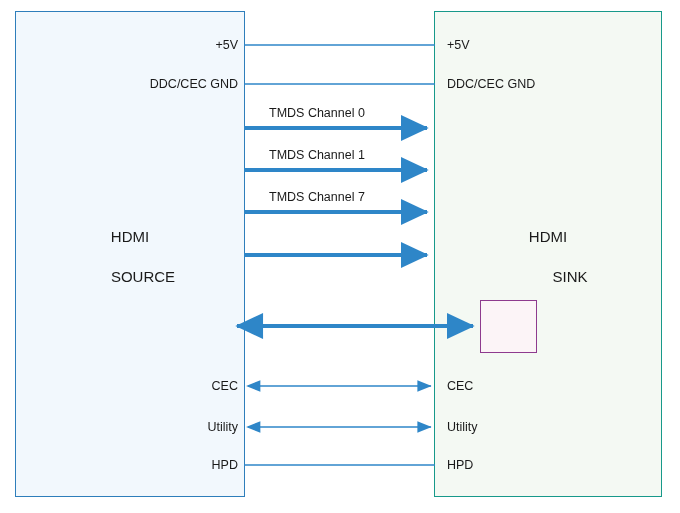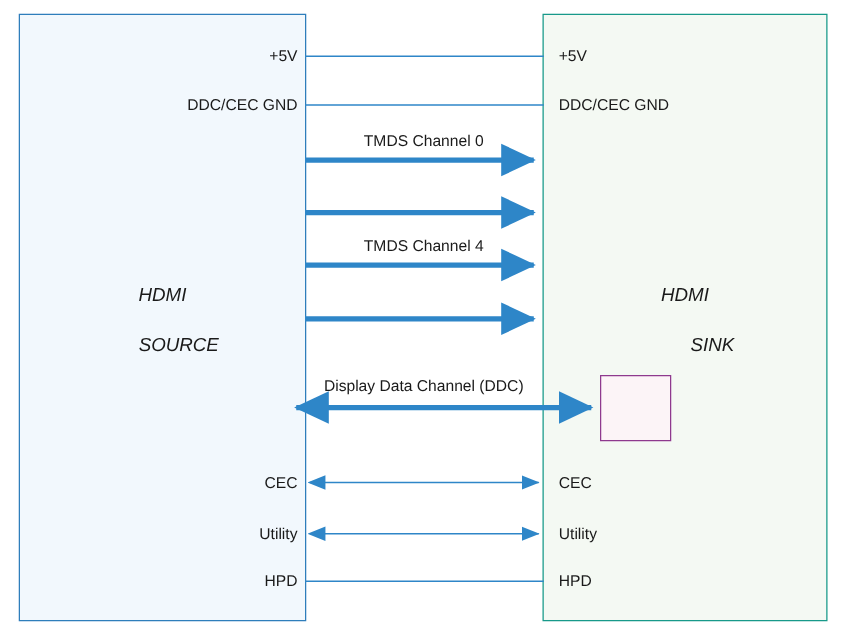--- a/index.html
+++ b/index.html
@@ -44,21 +44,20 @@
     height: 53px;
     border: 1.5px solid #8E3A8E;
     background: #FCF4F7;
   }
   .box-title {
     position: absolute;
     font-size: 15px;
     color: #1a1a1a;
     text-align: center;
     white-space: nowrap;
-    font-style: italic;
   }
   #source-title-1 { left: 15px; top: 228px; width: 230px; }
   #source-title-2 { left: 15px; top: 268px; width: 256px; }
   #sink-title-1 { left: 434px; top: 228px; width: 228px; }
   #sink-title-2 { left: 434px; top: 268px; width: 272px; }
   .lbl-l {
     position: absolute;
     font-size: 12.5px;
     color: #1a1a1a;
     white-space: nowrap;
@@ -73,23 +72,23 @@
     white-space: nowrap;
     text-align: left;
     left: 447px;
   }
   
   .wire-caption {
     position: absolute;
     font-size: 12.5px;
     color: #1a1a1a;
     white-space: nowrap;
-    text-align: center;
     left: 244px;
     width: 190px;
+    padding-left: 25px;
   }
   #svg-wires {
     position: absolute;
     left: 0;
     top: 0;
     width: 680px;
     height: 513px;
     pointer-events: none;
   }
 </style>
@@ -156,16 +155,16 @@
   <div class="lbl-l" style="top:420px">Utility</div>
   <div class="lbl-l" style="top:458px">HPD</div>
 
   <div class="lbl-r" style="top:38px">+5V</div>
   <div class="lbl-r" style="top:77px">DDC/CEC GND</div>
   <div class="lbl-r" style="top:379px">CEC</div>
   <div class="lbl-r" style="top:420px">Utility</div>
   <div class="lbl-r" style="top:458px">HPD</div>
 
   <div class="wire-caption" style="top:106px">TMDS Channel 0</div>
-  <div class="wire-caption" style="top:190px">TMDS Channel 4</div>
-  <div class="wire-caption" style="top:302px">Display Data Channel (DDC)</div>
+  <div class="wire-caption" style="top:148px">TMDS Channel 1</div>
+  <div class="wire-caption" style="top:190px">TMDS Channel 7</div>
 
 </div>
 
 </body></html>

